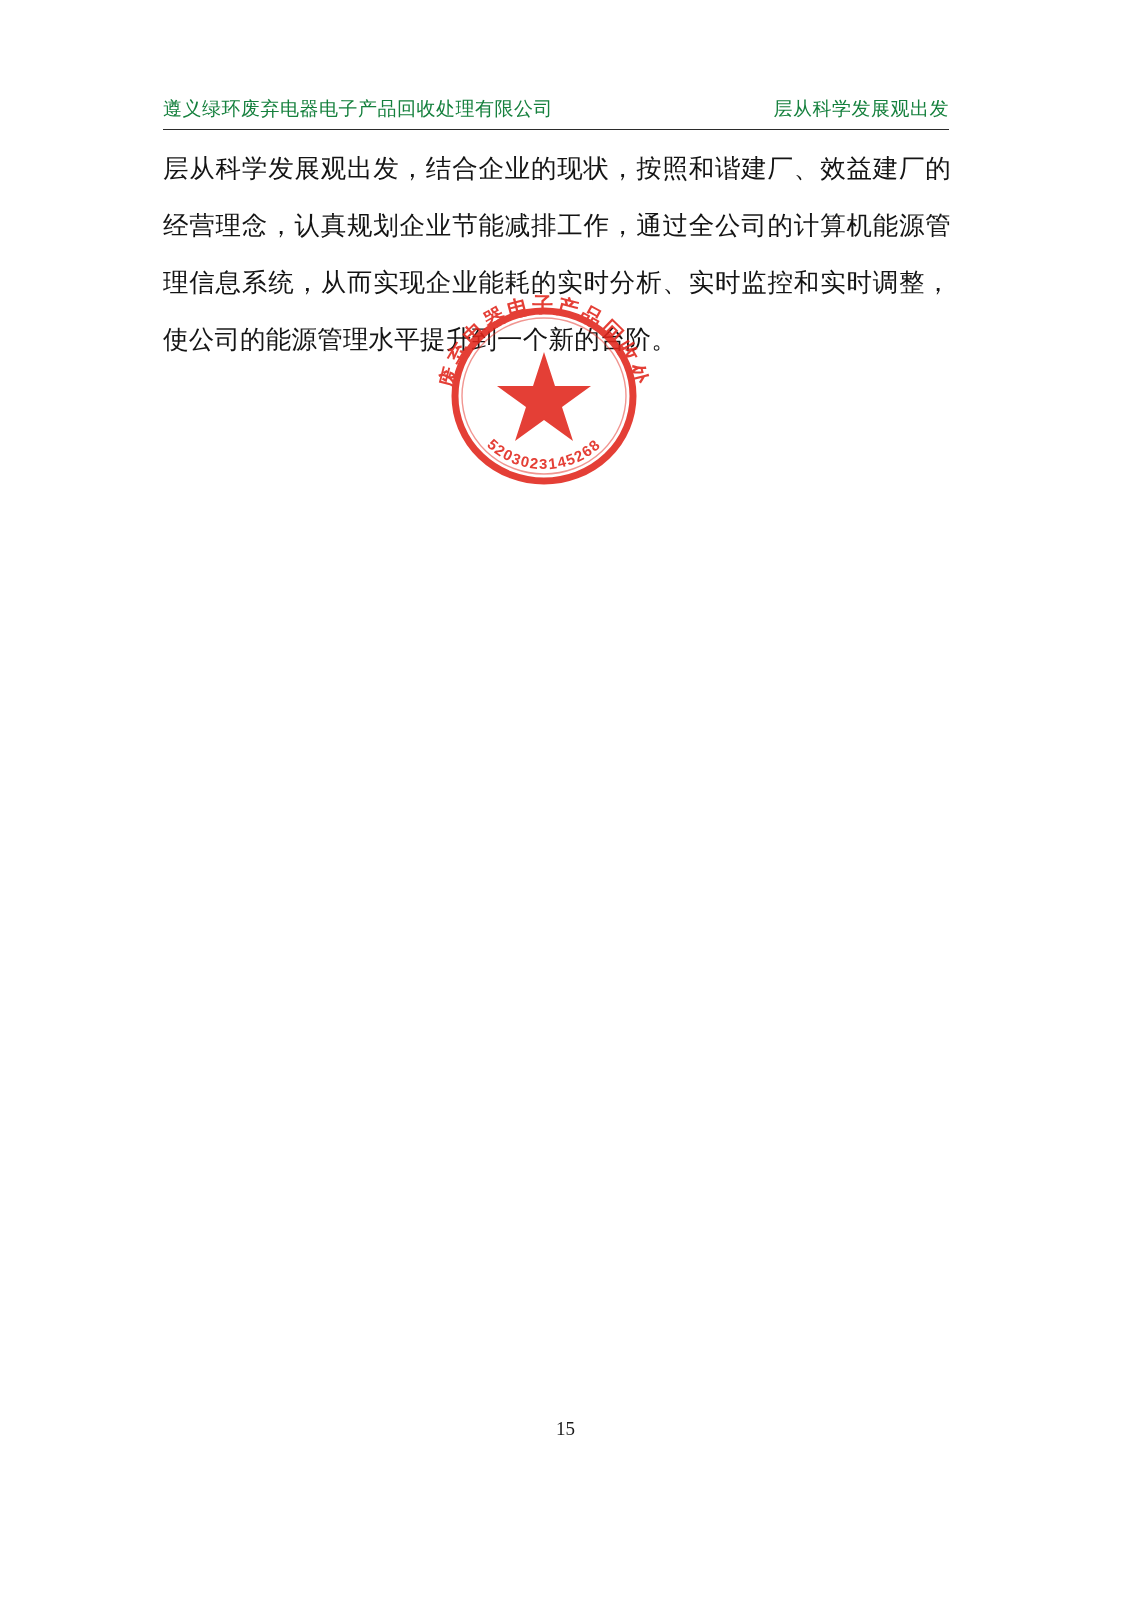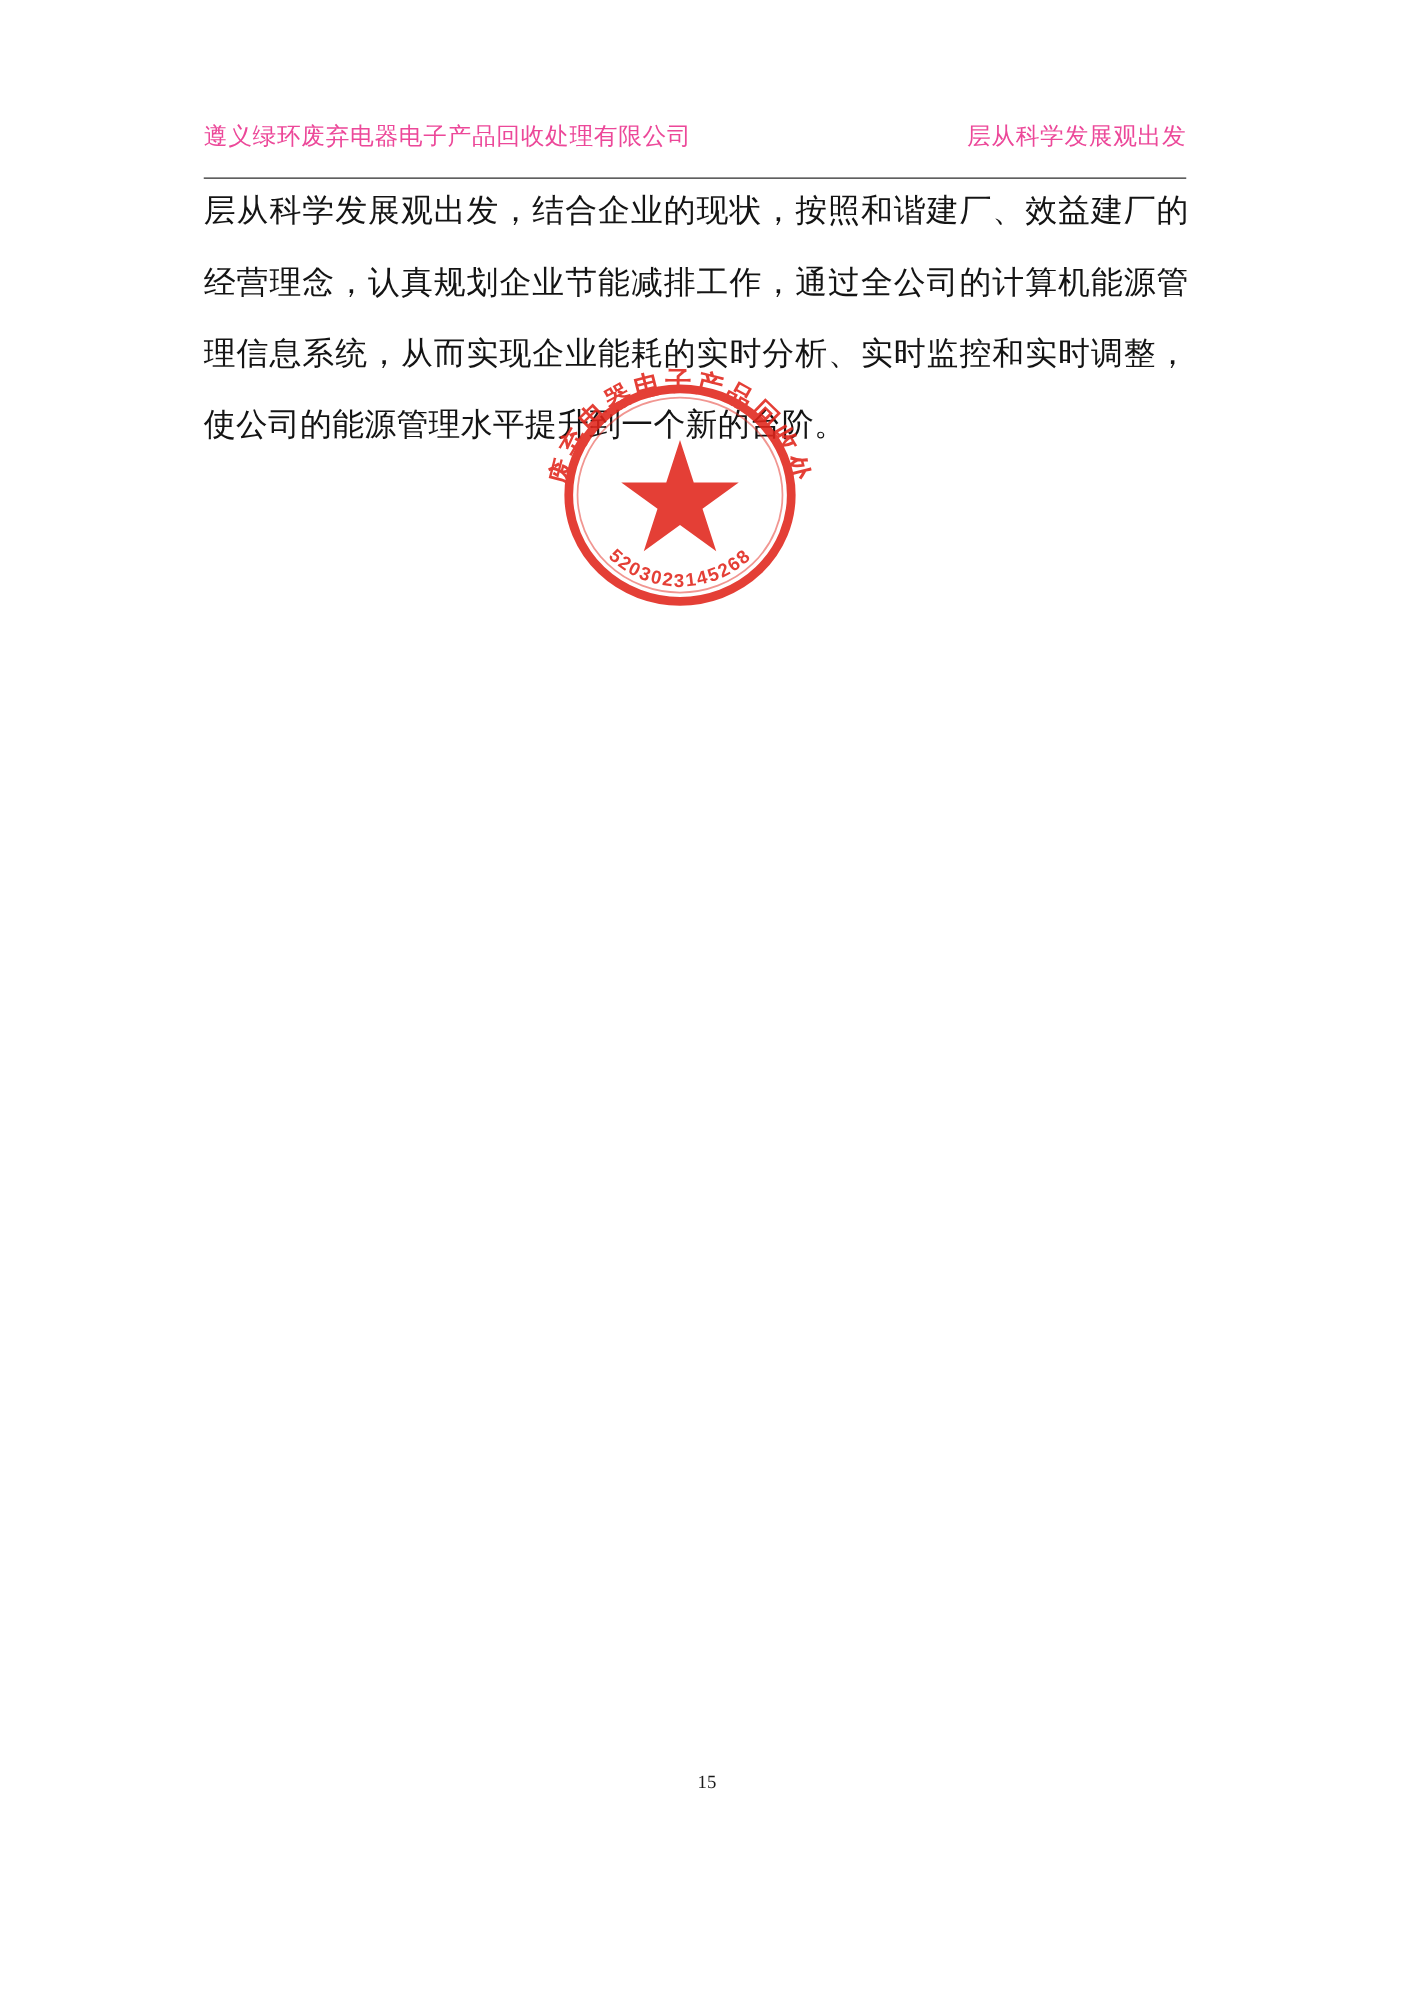--- a/index.html
+++ b/index.html
@@ -29,23 +29,23 @@
   
   .header {
     position: absolute;
     left: 163px;
     top: 96px;
     width: 786px;
     display: flex;
     justify-content: space-between;
     align-items: flex-end;
     font-size: 19px;
-    color: #ec4899;
+    color: #15803d;
     letter-spacing: 0.5px;
-    padding-bottom: 20px;
+    padding-bottom: 7px;
     border-bottom: 1.2px solid #2b2b2b;
     box-sizing: border-box;
   }
   .header-left {
     white-space: nowrap;
   }
   .header-right {
     white-space: nowrap;
   }
   
@@ -80,21 +80,21 @@
     height: 212px;
     opacity: 0.88;
   }
   
   .page-number {
     position: absolute;
     left: 0;
     right: 0;
     top: 1418px;
     text-align: center;
-    font-size: 15px;
+    font-size: 19px;
     color: #1a1a1a;
   }
 </style>
 </head>
 <body>
 
 <div class="page">
   <div class="page-inner">
 
     <div class="header">

